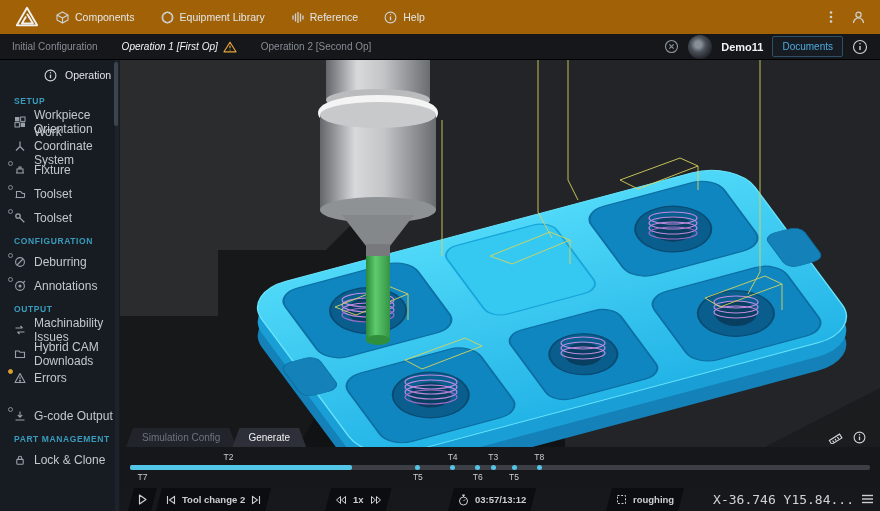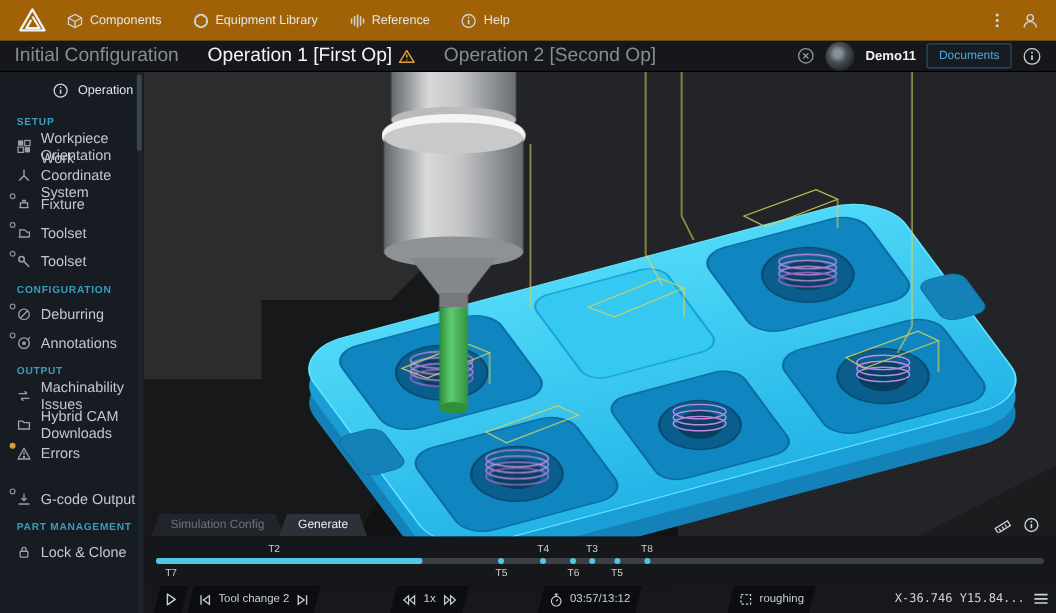--- a/index.html
+++ b/index.html
@@ -12,22 +12,22 @@
            display:flex; align-items:center; }
   .logo{ margin:0 16px 0 14px; display:flex; align-items:center; }
   .nav-item{ display:flex; align-items:center; gap:6px; margin-right:26px; cursor:pointer;
              font-size:10.5px; color:#e3e6e9; }
   .nav-item svg{ display:block; }
   .nav-right{ margin-left:auto; display:flex; align-items:center; gap:14px; padding-right:14px; }
 
   
   .tabbar{ position:absolute; left:0; top:34px; width:880px; height:26px; background:#15171b;
            display:flex; align-items:center; border-bottom:1px solid #000; }
-  .tab{ font-size:16px; color:#878c93; padding:0 12px; height:100%; display:flex; align-items:center; gap:5px; cursor:pointer; }
-  .tab.active{ color:#f2f4f6; }
+  .tab{ font-size:10px; color:#878c93; padding:0 12px; height:100%; display:flex; align-items:center; gap:5px; cursor:pointer; }
+  .tab.active{ color:#f2f4f6;font-style:italic; }
   .tabbar-right{ margin-left:auto; display:flex; align-items:center; gap:9px; padding-right:12px; }
   .part-thumb{ width:24px; height:24px; border-radius:50%;
      background:radial-gradient(circle at 42% 40%, #888f97 0 16%, #4a5058 38%, #272b31 68%, #1a1d22 100%); }
   .project-name{ font-size:11px; font-weight:bold; color:#f0f2f4; }
   .documents-btn{ font-size:10px; color:#4fa8dc; border:1px solid #2d4f68; border-radius:2px;
      padding:4px 9px; background:rgba(45,95,140,.08); cursor:pointer; }
 
   
   .sidebar{ position:absolute; left:0; top:60px; width:120px; height:451px; background:#171c23; }
   .side-scroll{ position:absolute; right:1px; top:0; width:4px; height:100%; background:#1d232b; }
@@ -67,23 +67,23 @@
   .tl-dot{ width:5px; height:5px; background:#53c6e8; border-radius:50%; margin:1px auto 0; }
   .tl-label{ font-size:8.5px; color:#c9cdd2; }
   .tl-marker.above .tl-label{ position:absolute; left:50%; transform:translateX(-50%); top:-12px; }
   .tl-marker.below .tl-label{ position:absolute; left:50%; transform:translateX(-50%); top:8px; }
 
   
   .controlbar{ position:absolute; left:0; bottom:0; width:760px; height:23px; background:#17181c; }
   .pod{ position:absolute; top:0; height:23px; background:#0b0d10; display:flex; align-items:center;
         justify-content:center; gap:6px; font-size:9.5px; color:#ccd0d4; cursor:pointer;
         clip-path:polygon(6px 0, calc(100% - 0px) 0, calc(100% - 6px) 100%, 0 100%); padding:0 10px; }
-  .pod span{ white-space:nowrap; }
+  .pod span{ white-space:nowrap;font-weight:bold; }
   .coords{ position:absolute; right:26px; top:0; height:23px; display:flex; align-items:center;
-           font-family:"DejaVu Sans Mono",monospace; font-size:10px; color:#cfd3d7; }
+           font-family:"DejaVu Sans Mono",monospace; font-size:13px; color:#cfd3d7; }
   .burger{ position:absolute; right:6px; top:5px; cursor:pointer; }
 
   .icon-btn{ cursor:pointer; display:flex; }
 </style>
 </head>
 <body>
 
 <div class="app">
 
   <div class="topnav">

